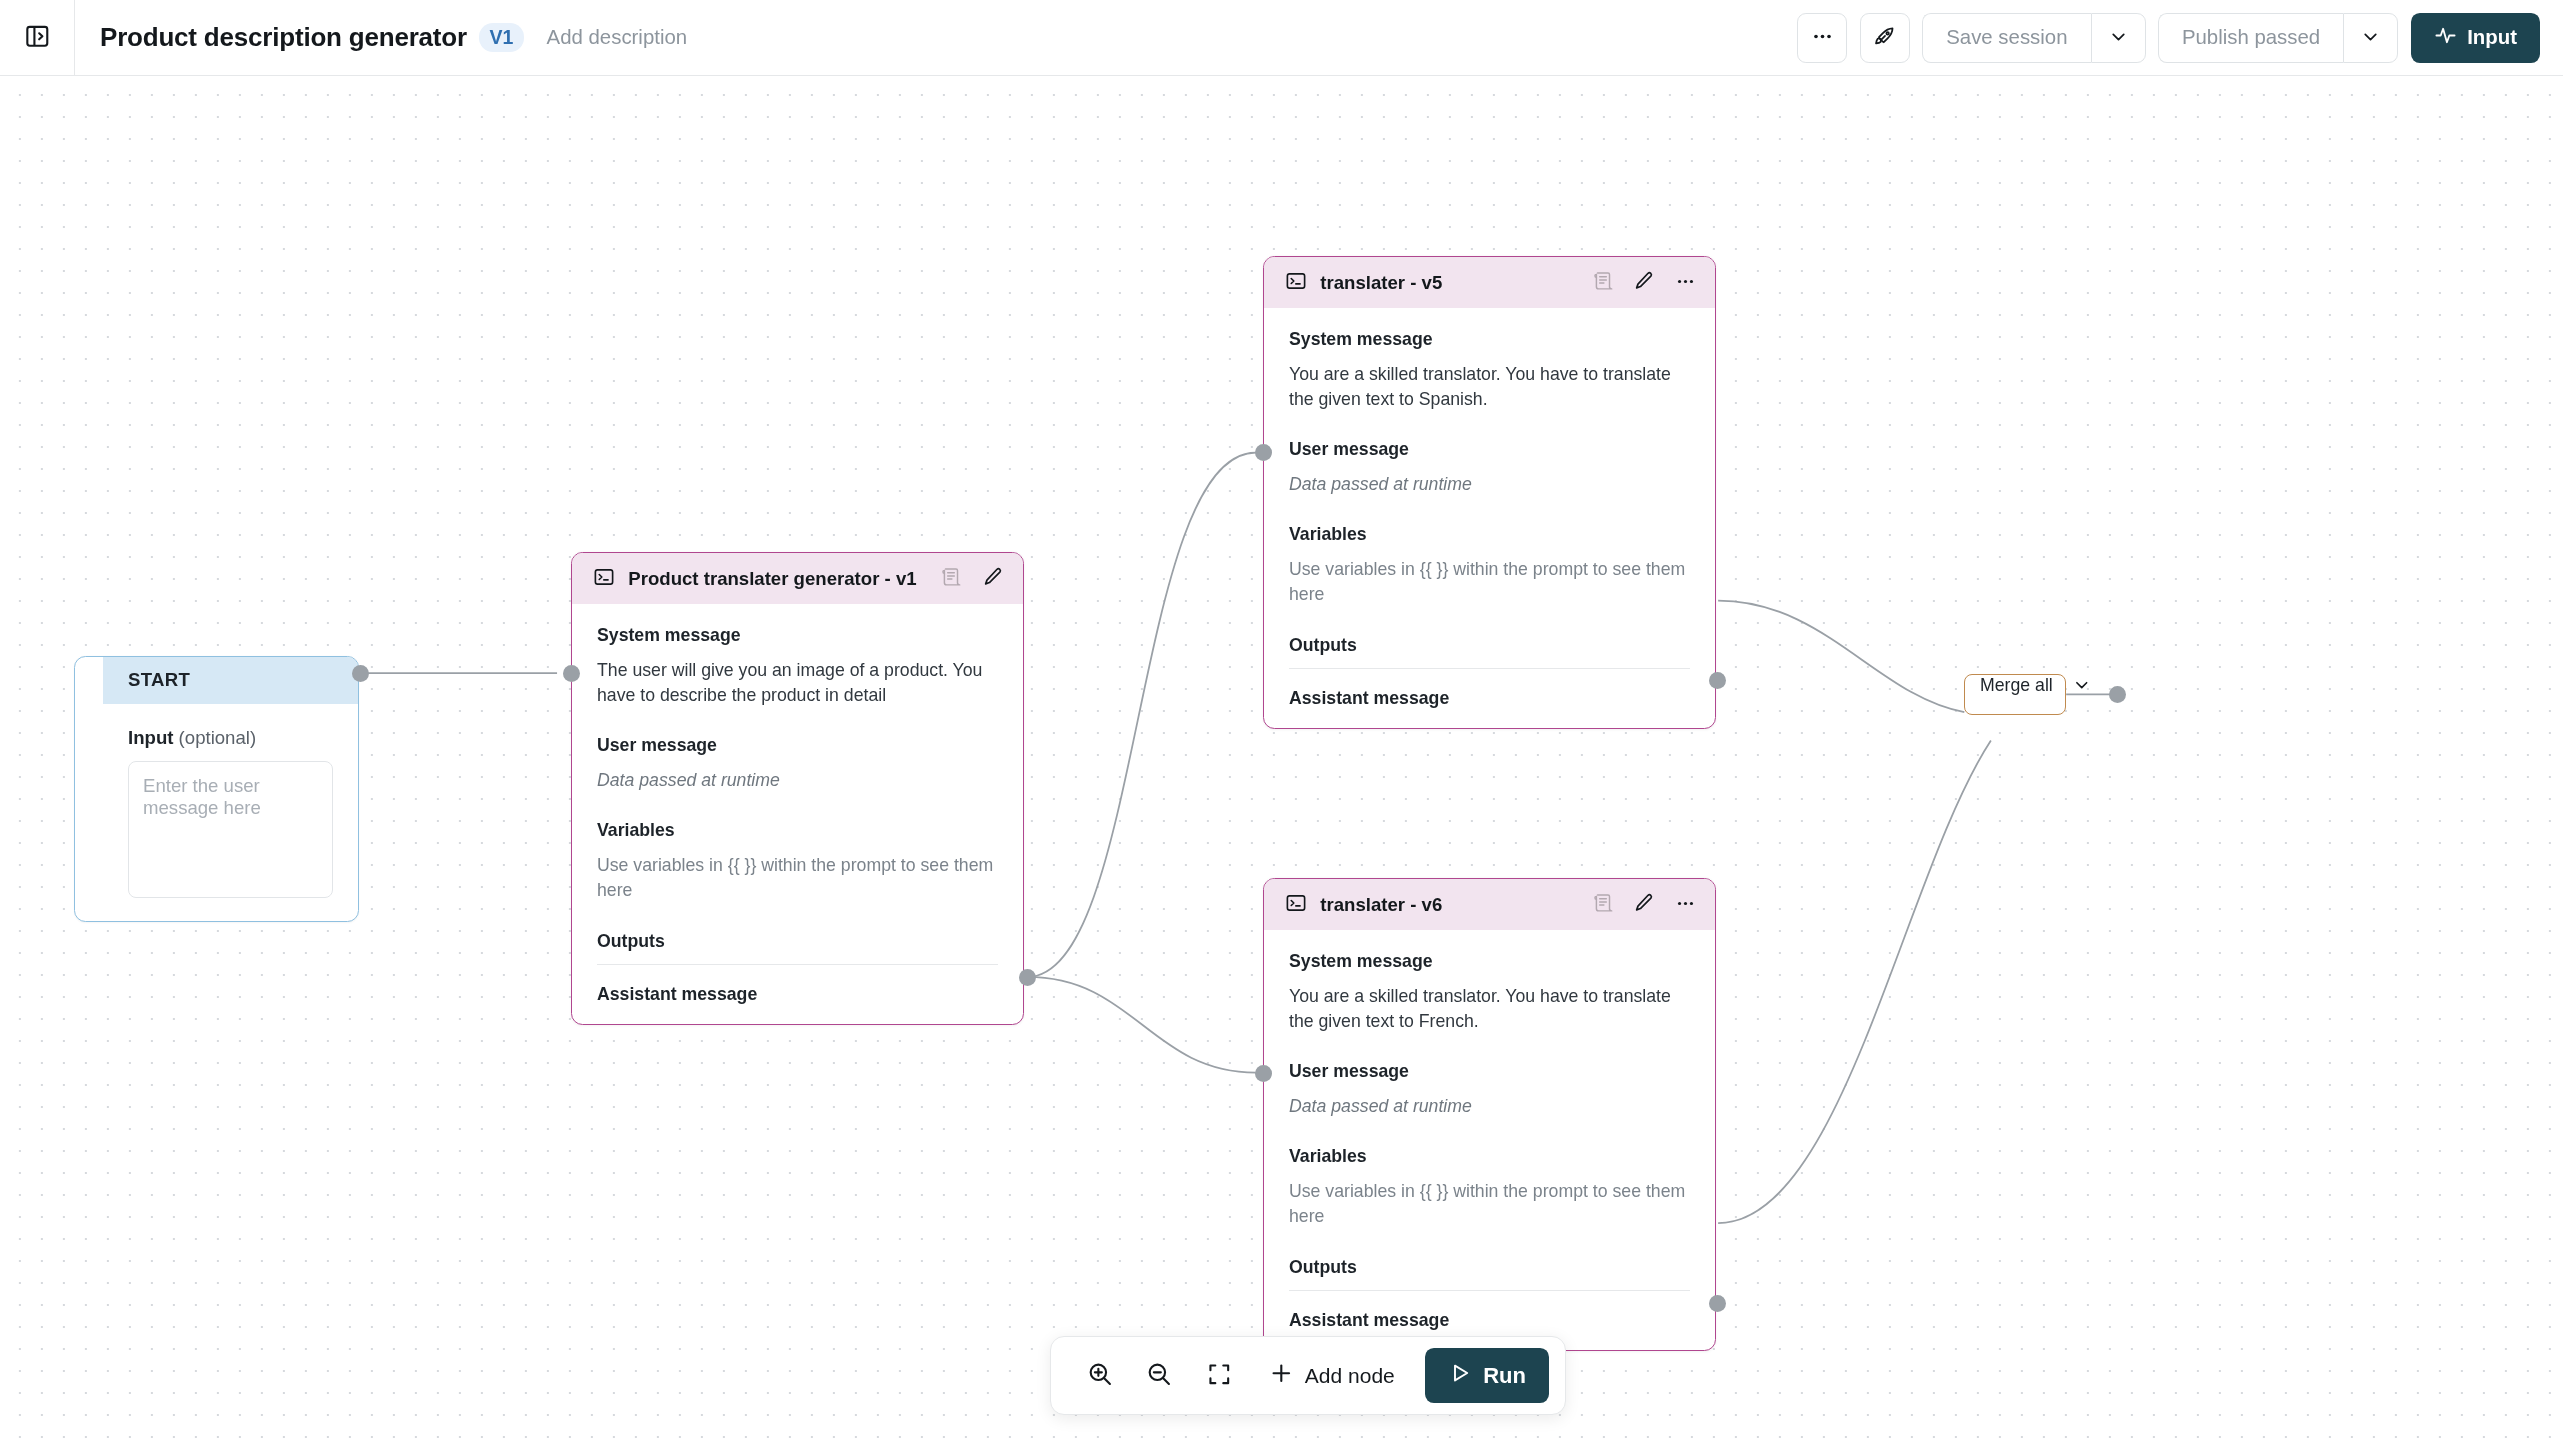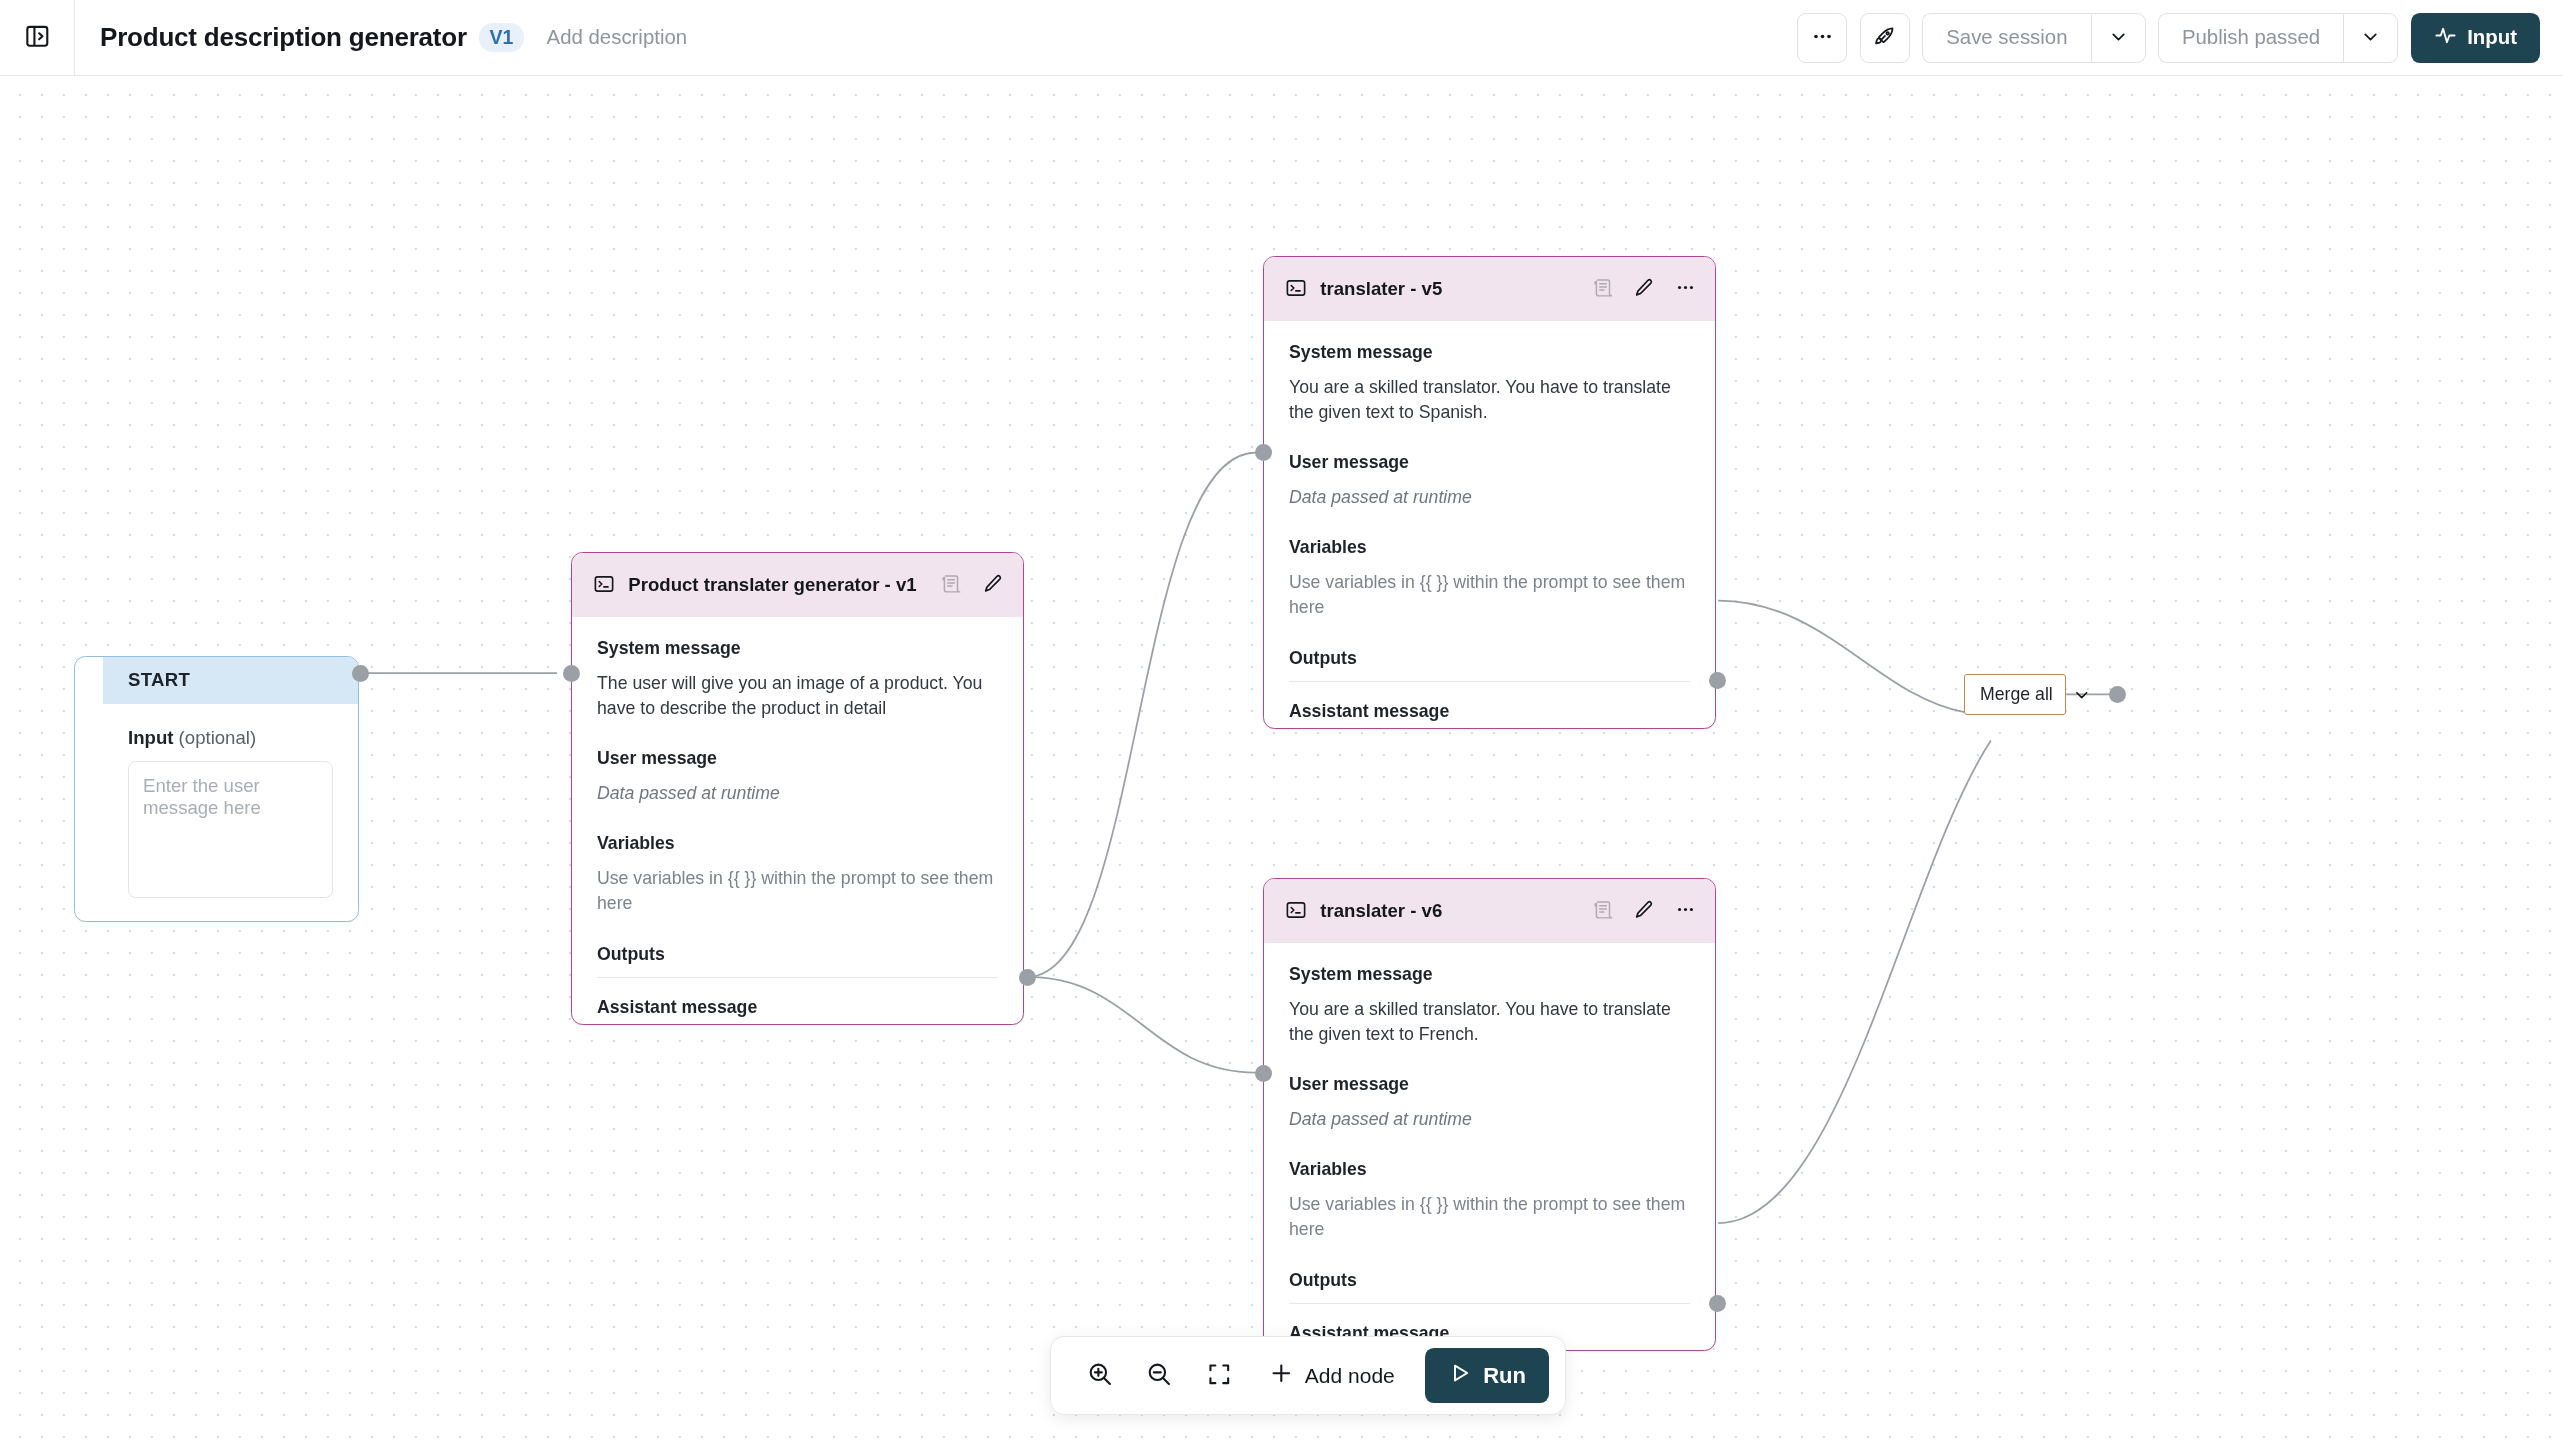--- a/index.html
+++ b/index.html
@@ -173,21 +173,21 @@
   }
   .start-textarea::placeholder { color: #a8aeb5; }
 
   .node-prompt {
     border: 1.8px solid #b0468f;
     overflow: hidden;
     box-shadow: 0 0.9px 2.7px rgba(0,0,0,0.05);
   }
   .prompt-head {
     background: #f2e4ef;
-    height: 64px;
+    height: 51px;
     display: flex;
     align-items: center;
     padding: 0 19.5px 0 21px;
     gap: 13.3px;
   }
   .prompt-title {
     font-size: 18.6px;
     font-weight: 700;
     color: #14181c;
     white-space: nowrap;
@@ -234,25 +234,25 @@
     padding: 0 21px;
   }
   .final-title { font-size: 18.6px; font-weight: 700; color: #14181c; }
   .final-body { padding: 30px 25px 30px 25px; }
   .final-text { font-size: 18.6px; color: #4c545c; }
 
   
   .merge-select {
     position: absolute;
     border: 1.3px solid #c08a4e;
-    border-radius: 3px;
+    border-radius: 8px;
     background: #fff;
     height: 41px;
     display: flex;
-    align-items: center;
+    align-items: flex-start;
     padding: 0 12.4px 0 15px;
     gap: 19.5px;
     cursor: pointer;
     z-index: 20;
   }
   .merge-label { font-size: 17.7px; color: #1d2329; white-space: nowrap; }
 
   
   .handle {
     position: absolute;

